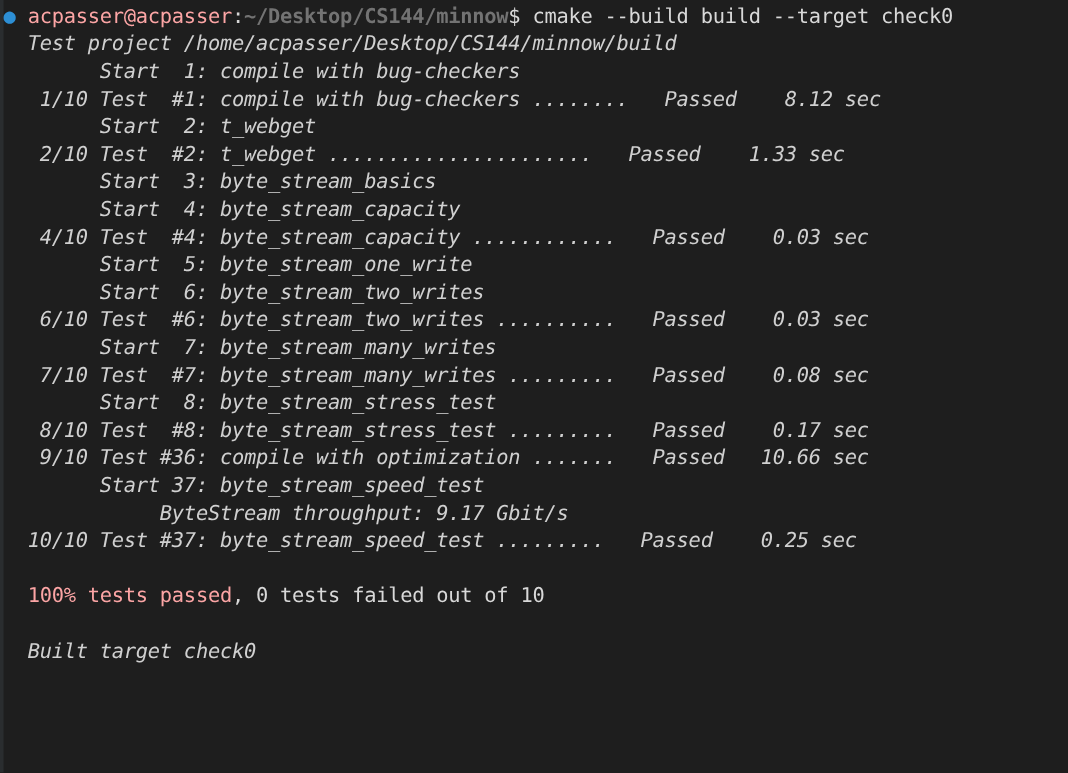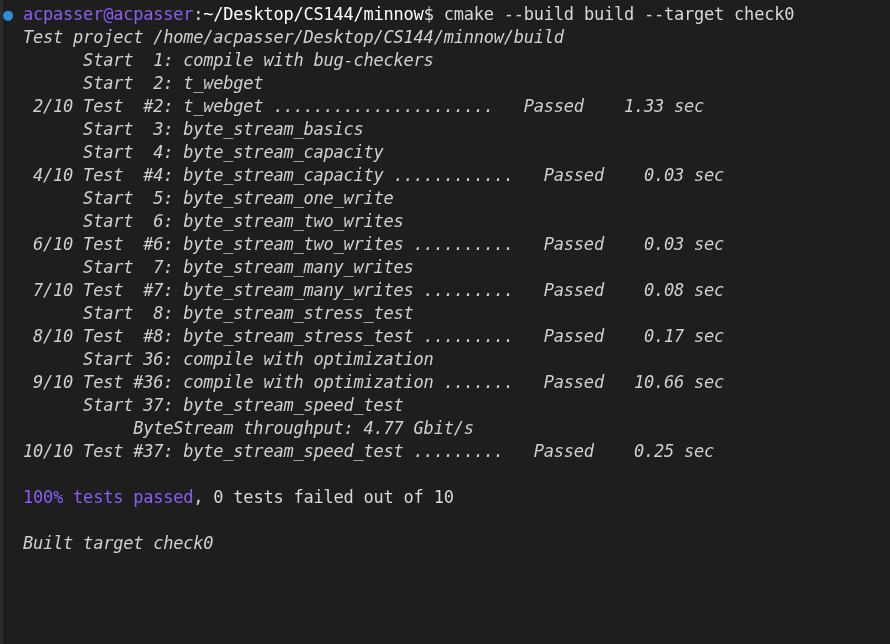--- a/index.html
+++ b/index.html
@@ -34,50 +34,50 @@
     box-sizing: border-box;
   }
   .line {
     height: 23px;
     white-space: pre;
     padding-left: 3px;
   }
   .line.blank { }
 
   
-  .c-green   { color: #8b5cf6; }
-  .c-blue    { color: #ffffff; }
+  .c-green   { color: #fca5a5; }
+  .c-blue    { color: #737373; font-weight: bold; }
   .c-dot     { color: #2d8fd5; }
   .c-white   { color: #d8d8d8; }
   .c-dim     { color: #d0d0d0; font-style: italic; }
 </style>
 </head>
 <body>
 
 <div id="terminal">
   <div id="left-edge"></div>
   <div id="screen">
       <div class="line"><span class="c-dot">● </span><span class="c-green">acpasser@acpasser</span><span class="c-white">:</span><span class="c-blue">~/Desktop/CS144/minnow</span><span class="c-white">$ </span><span class="c-white">cmake --build build --target check0</span></div>
       <div class="line"><span class="c-dim">  Test project /home/acpasser/Desktop/CS144/minnow/build</span></div>
       <div class="line"><span class="c-dim">        Start  1: compile with bug-checkers</span></div>
+      <div class="line"><span class="c-dim">   1/10 Test  #1: compile with bug-checkers ........   Passed    8.12 sec</span></div>
       <div class="line"><span class="c-dim">        Start  2: t_webget</span></div>
       <div class="line"><span class="c-dim">   2/10 Test  #2: t_webget ......................   Passed    1.33 sec</span></div>
       <div class="line"><span class="c-dim">        Start  3: byte_stream_basics</span></div>
       <div class="line"><span class="c-dim">        Start  4: byte_stream_capacity</span></div>
       <div class="line"><span class="c-dim">   4/10 Test  #4: byte_stream_capacity ............   Passed    0.03 sec</span></div>
       <div class="line"><span class="c-dim">        Start  5: byte_stream_one_write</span></div>
       <div class="line"><span class="c-dim">        Start  6: byte_stream_two_writes</span></div>
       <div class="line"><span class="c-dim">   6/10 Test  #6: byte_stream_two_writes ..........   Passed    0.03 sec</span></div>
       <div class="line"><span class="c-dim">        Start  7: byte_stream_many_writes</span></div>
       <div class="line"><span class="c-dim">   7/10 Test  #7: byte_stream_many_writes .........   Passed    0.08 sec</span></div>
       <div class="line"><span class="c-dim">        Start  8: byte_stream_stress_test</span></div>
       <div class="line"><span class="c-dim">   8/10 Test  #8: byte_stream_stress_test .........   Passed    0.17 sec</span></div>
-      <div class="line"><span class="c-dim">        Start 36: compile with optimization</span></div>
       <div class="line"><span class="c-dim">   9/10 Test #36: compile with optimization .......   Passed   10.66 sec</span></div>
       <div class="line"><span class="c-dim">        Start 37: byte_stream_speed_test</span></div>
-      <div class="line"><span class="c-dim">             ByteStream throughput: 4.77 Gbit/s</span></div>
+      <div class="line"><span class="c-dim">             ByteStream throughput: 9.17 Gbit/s</span></div>
       <div class="line"><span class="c-dim">  10/10 Test #37: byte_stream_speed_test .........   Passed    0.25 sec</span></div>
       <div class="line blank"> </div>
       <div class="line"><span class="c-white">  </span><span class="c-green">100% tests passed</span><span class="c-white">, 0 tests failed out of 10</span></div>
       <div class="line blank"> </div>
       <div class="line"><span class="c-dim">  Built target check0</span></div>
     </div>
 </div>
 
 </body></html>

